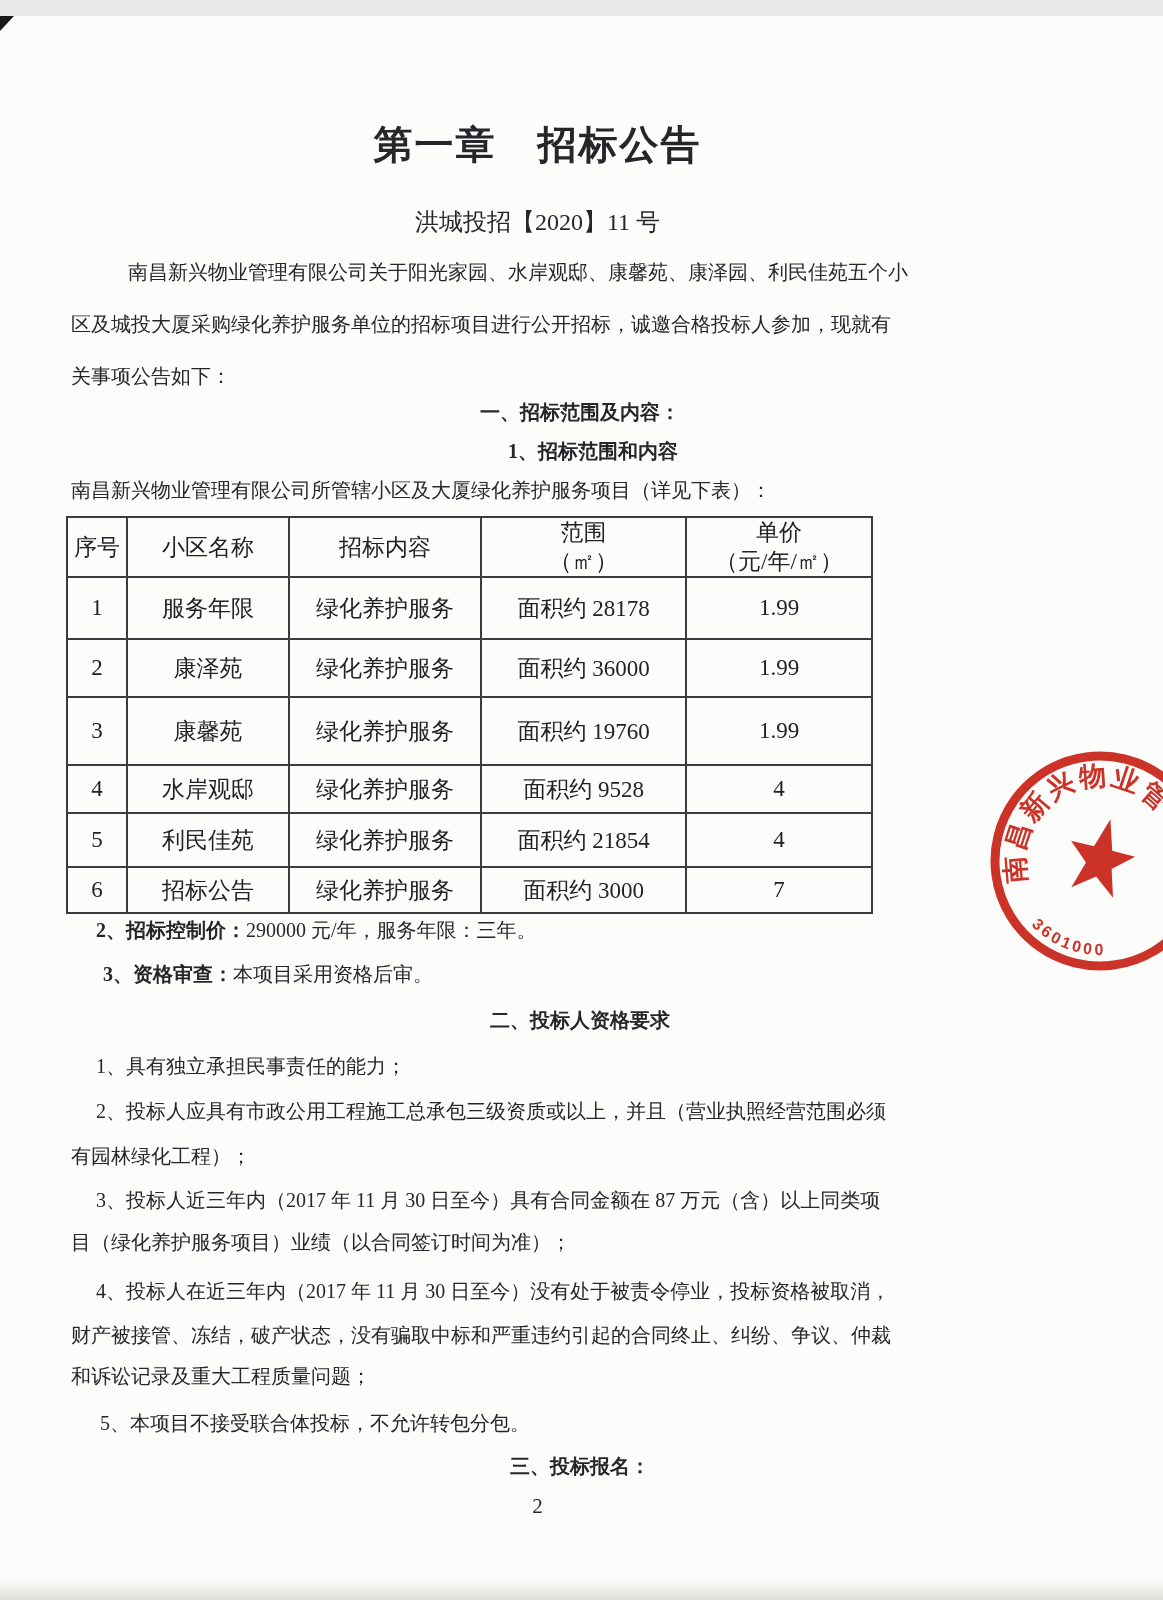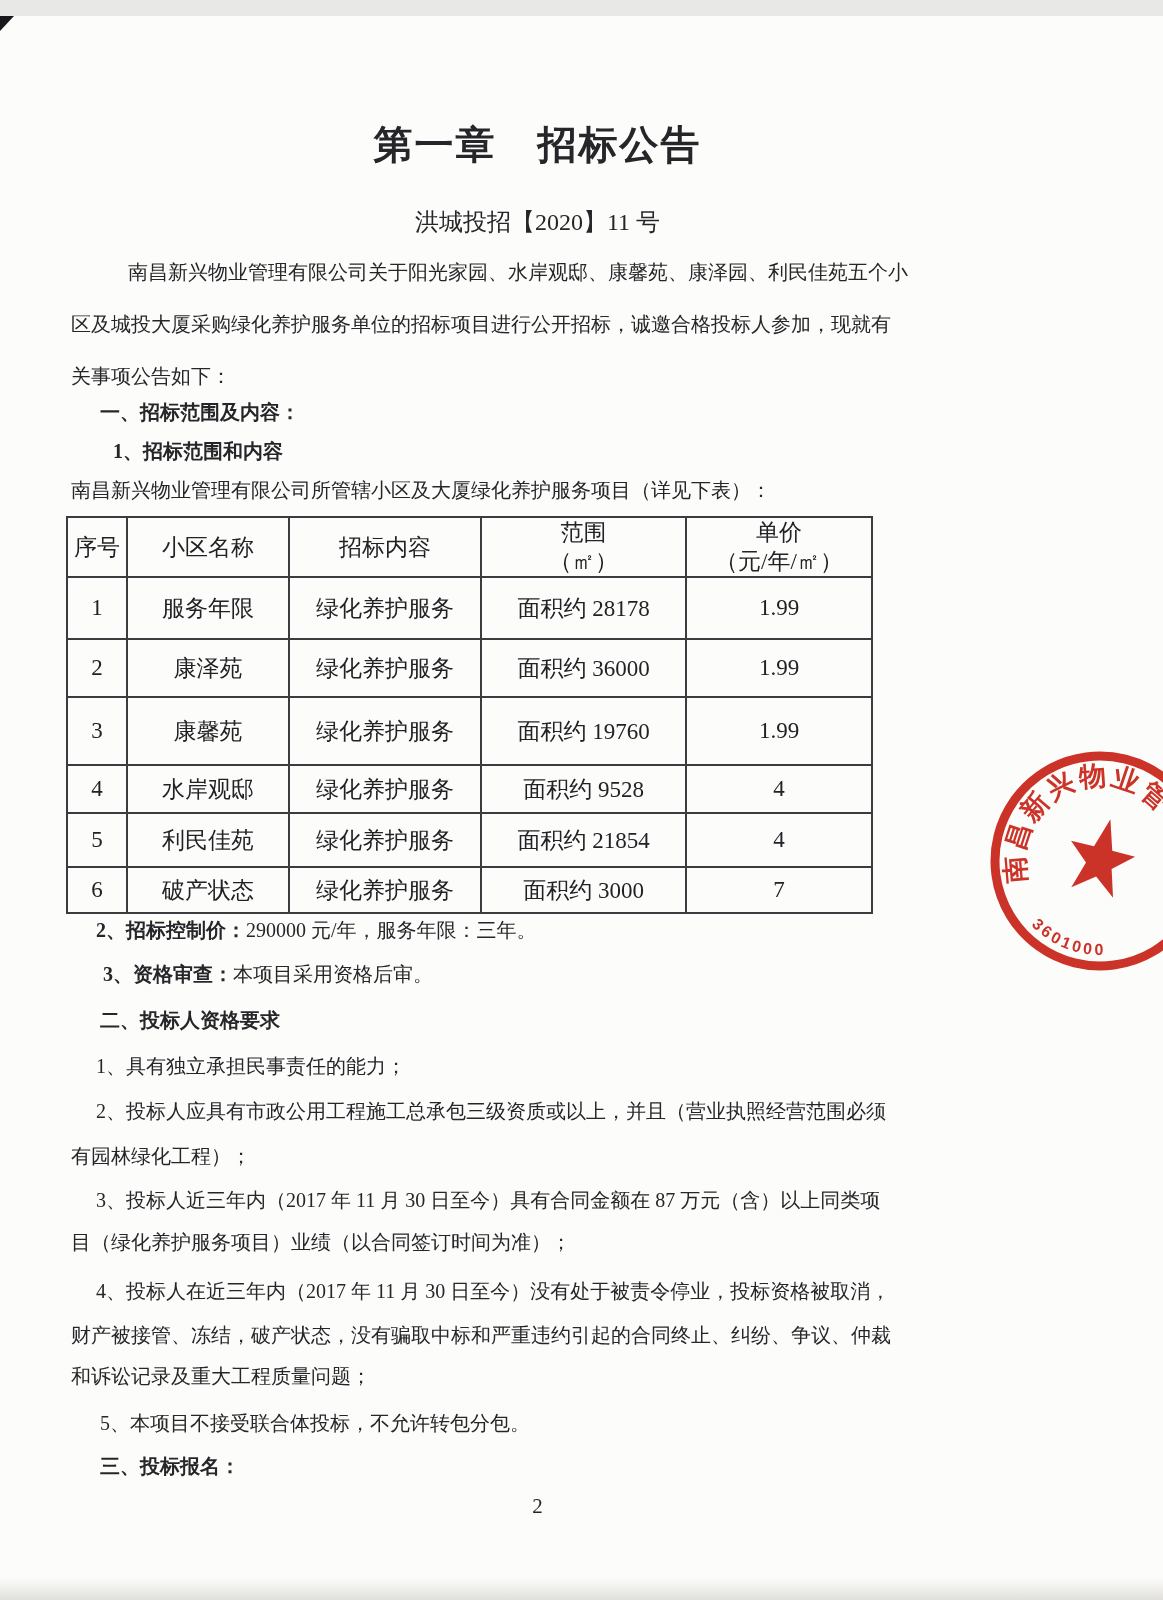--- a/index.html
+++ b/index.html
@@ -9,21 +9,21 @@
     font-family:"Liberation Serif","DejaVu Serif",serif;
     color:#26262a;
   }
   .center-band { position:absolute; left:0; width:1075px; text-align:center; }
   .doc-title { top:102px; font-size:39px; font-weight:bold; letter-spacing:2px; }
   .doc-number { top:190px; font-size:24px; font-weight:normal; }
   .line {
     position:absolute; left:71px; width:960px;
     font-size:20px; line-height:32px; white-space:nowrap;
   }
-  .b { font-weight:bold; }
+  .b { font-weight:bold;text-align:center; }
   .ind-intro { padding-left:57px; }
   .ind-num  { padding-left:25px; }
   .ind-num2 { padding-left:32px; }
   .ind-sec  { padding-left:29px; }
   .ind-sub  { padding-left:42px; }
 
   table.price-table {
     position:absolute; left:66px; top:500px;
     border-collapse:collapse; table-layout:fixed;
     font-size:23px; color:#222226;
@@ -117,21 +117,21 @@
     </tr>
     <tr style="height:54px">
       <td>5</td>
       <td>利民佳苑</td>
       <td>绿化养护服务</td>
       <td>面积约 21854</td>
       <td>4</td>
     </tr>
     <tr style="height:46px">
       <td>6</td>
-      <td>破产状态</td>
+      <td>招标公告</td>
       <td>绿化养护服务</td>
       <td>面积约 3000</td>
       <td>7</td>
     </tr>
   </tbody>
     </table>
 
   <div class="line ind-num" style="top:898px">
     <span class="b">2、招标控制价：</span><span>290000 元/年，服务年限：三年。</span>
   </div>

